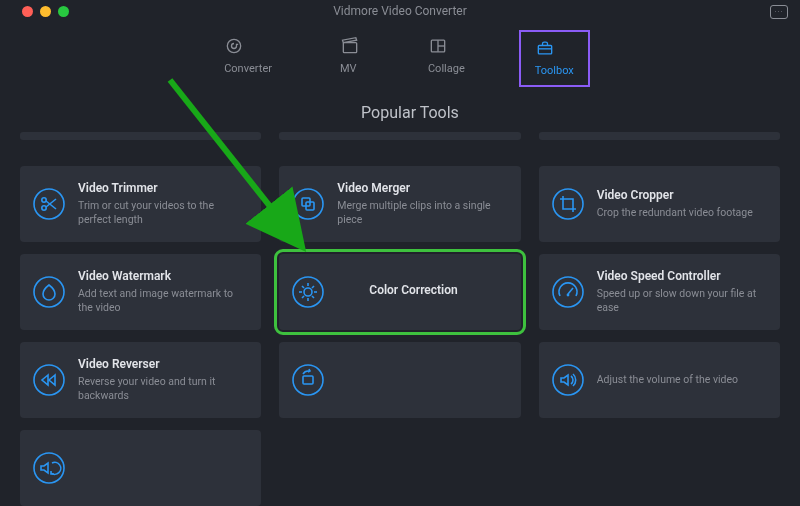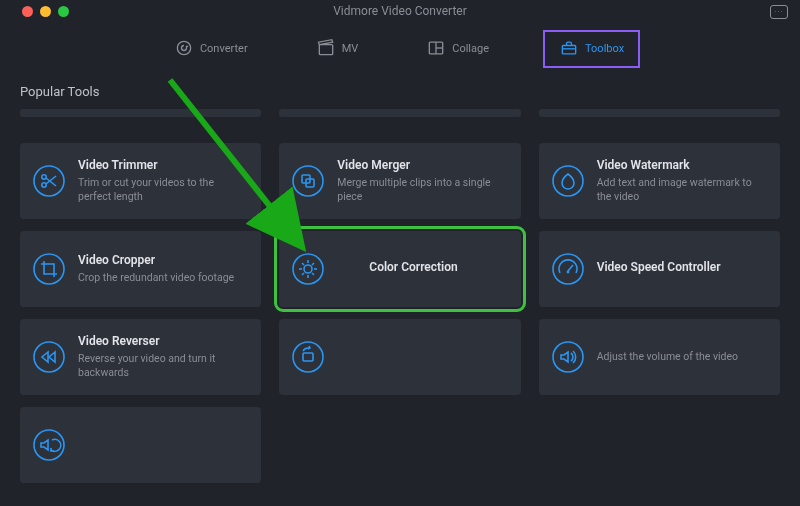--- a/index.html
+++ b/index.html
@@ -6,24 +6,24 @@
   body { background: #20232a; color: #bfc2c9; width: 800px; height: 506px; overflow: hidden; position: relative; }
   .titlebar { height: 22px; display: flex; align-items: center; padding: 0 22px; position: relative; }
   .traffic { display: flex; gap: 7px; }
   .dot { width: 11px; height: 11px; border-radius: 50%; }
   .dot.red { background: #ff5f57; }
   .dot.yellow { background: #febc2e; }
   .dot.green { background: #28c840; }
   .title { position: absolute; left: 0; right: 0; text-align: center; font-size: 12px; color: #8a8d95; pointer-events: none; }
   .extra-icon { position: absolute; right: 12px; top: 5px; width: 18px; height: 14px; border: 1.2px solid #8a8d95; border-radius: 3px; display: flex; align-items: center; justify-content: center; font-size: 7px; color:#8a8d95; letter-spacing:1px;}
   .tabs { display: flex; justify-content: center; gap: 40px; padding-top: 8px; }
-  .tab { display: flex; flex-direction: row; align-items: center; gap: 6px; font-size: 11px; color: #8a8d95; padding: 6px 14px 8px; cursor: pointer; }
+  .tab { display: flex; flex-direction: column; gap: 6px; font-size: 11px; color: #8a8d95; padding: 6px 14px 8px; cursor: pointer; }
   .tab.active { color: #2a96f3; border: 2px solid #8b5cf6; }
   .tab-icon { width: 20px; height: 20px; }
-  .section-title { font-size: 13px; color: #bfc2c9; margin: 16px 0 10px 20px; }
+  .section-title { font-size: 16px; color: #bfc2c9; margin: 16px 0 10px 20px; text-align: center; }
   .spacer-row { display: flex; gap: 18px; padding: 0 20px 10px; }
   .spacer { flex: 1; height: 8px; background: #2d313a; border-radius: 3px; }
   .grid { display: grid; grid-template-columns: repeat(3, 1fr); gap: 12px 18px; padding: 16px 20px; }
   .card { background: #2d313a; border-radius: 4px; padding: 14px 14px 14px 12px; display: flex; align-items: center; gap: 12px; cursor: pointer; min-height: 76px; }
   .card.highlight { outline: 3px solid #3ec13e; outline-offset: 2px; gap: 44px; }
   .card-icon { flex: 0 0 34px; width:34px; height:34px; display:flex; align-items:center; justify-content:center; }
   .card-body { flex: 1; min-width: 0; }
   .card-title { font-size: 12px; font-weight: 600; color: #e2e4e9; margin-bottom: 4px; }
   .card-desc { font-size: 10.5px; color: #8a8d95; line-height: 1.35; }
   .ic { stroke: #2a96f3; stroke-width: 1.6; fill: none; }
@@ -113,40 +113,40 @@
     <div class="card-body">
       <div class="card-title">Video Merger</div>
       <div class="card-desc">Merge multiple clips into a single piece</div>
     </div>
   </div>
 
   <div class="card">
     <div class="card-icon">
       <svg viewBox="0 0 34 34">
           <circle class="ic" cx="17" cy="17" r="15"></circle>
+          <path class="ic" d="M12 9 V22 H25"></path>
+          <path class="ic" d="M9 12 H22 V25"></path>
+        </svg>
+    </div>
+    <div class="card-body">
+      <div class="card-title">Video Cropper</div>
+      <div class="card-desc">Crop the redundant video footage</div>
+    </div>
+  </div>
+
+  <div class="card">
+    <div class="card-icon">
+      <svg viewBox="0 0 34 34">
+          <circle class="ic" cx="17" cy="17" r="15"></circle>
           <path class="ic" d="M17 10 C13 13 11 15 11 19 a6 6 0 0 0 12 0 C23 15 21 13 17 10 Z"></path>
         </svg>
     </div>
     <div class="card-body">
       <div class="card-title">Video Watermark</div>
       <div class="card-desc">Add text and image watermark to the video</div>
-    </div>
-  </div>
-
-  <div class="card">
-    <div class="card-icon">
-      <svg viewBox="0 0 34 34">
-          <circle class="ic" cx="17" cy="17" r="15"></circle>
-          <path class="ic" d="M12 9 V22 H25"></path>
-          <path class="ic" d="M9 12 H22 V25"></path>
-        </svg>
-    </div>
-    <div class="card-body">
-      <div class="card-title">Video Cropper</div>
-      <div class="card-desc">Crop the redundant video footage</div>
     </div>
   </div>
 
   <div class="card highlight">
     <div class="card-icon">
       <svg viewBox="0 0 34 34">
           <circle class="ic" cx="17" cy="17" r="15"></circle>
           <circle class="ic" cx="17" cy="17" r="4"></circle>
           <g class="ic">
             <line x1="17" y1="8" x2="17" y2="11"></line>
@@ -169,20 +169,21 @@
     <div class="card-icon">
       <svg viewBox="0 0 34 34">
           <circle class="ic" cx="17" cy="17" r="15"></circle>
           <path class="ic" d="M9 21 a9 9 0 1 1 16 0"></path>
           <line class="ic" x1="17" y1="19" x2="22" y2="13"></line>
           <circle cx="17" cy="20" r="1.4" fill="#2a96f3"></circle>
         </svg>
     </div>
     <div class="card-body">
       <div class="card-title">Video Speed Controller</div>
+      <div class="card-desc">Speed up or slow down your file at ease</div>
     </div>
   </div>
 
   <div class="card">
     <div class="card-icon">
       <svg viewBox="0 0 34 34">
           <circle class="ic" cx="17" cy="17" r="15"></circle>
           <path class="ic" d="M16 12 L10 17 L16 22 Z"></path>
           <path class="ic" d="M23 12 L17 17 L23 22 Z"></path>
         </svg>

